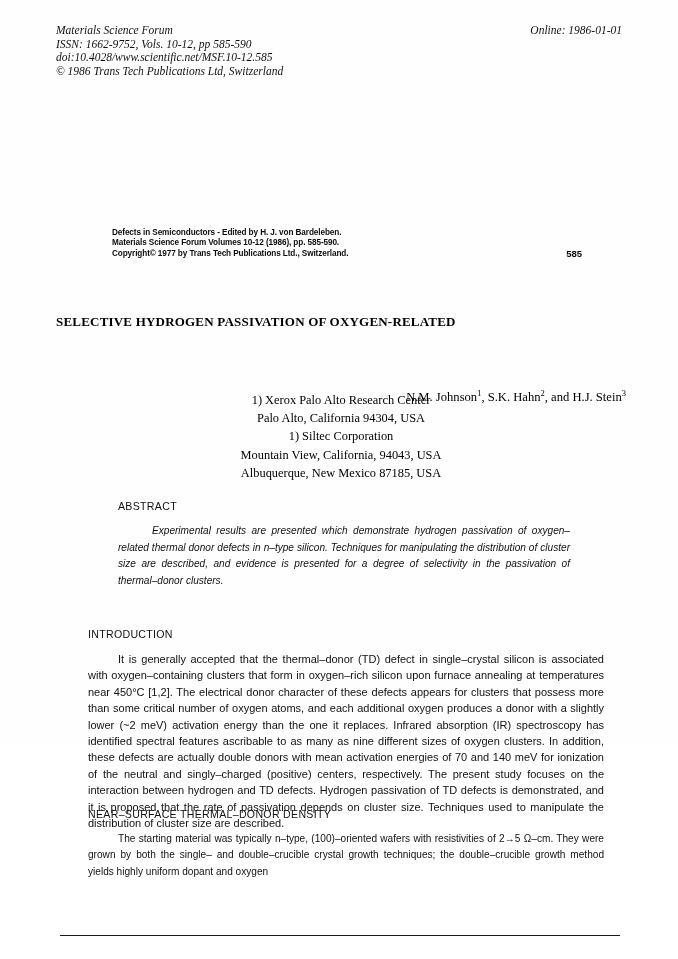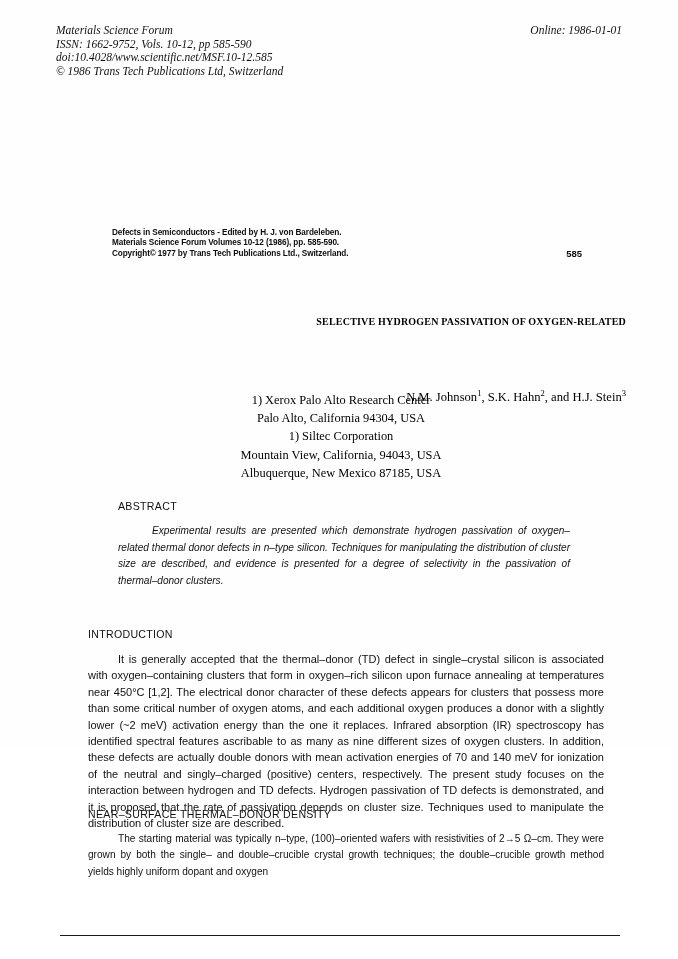--- a/index.html
+++ b/index.html
@@ -79,23 +79,23 @@
     font-size: 9.5px;
     font-weight: bold;
     color: #0d0d0d;
   }
 
   .title {
     position: absolute;
     left: 0;
     top: 85px;
     width: 570px;
-    text-align: right;
+    text-align: left;
     font-family: "Liberation Serif", serif;
-    font-size: 10px;
+    font-size: 13px;
     font-weight: bold;
     line-height: 17px;
     letter-spacing: 0.2px;
   }
 
   .authors {
     position: absolute;
     left: 0;
     top: 156px;
     width: 570px;

